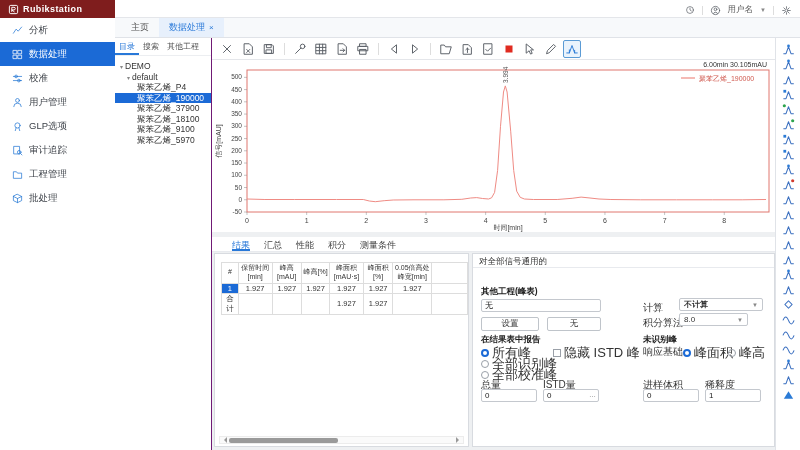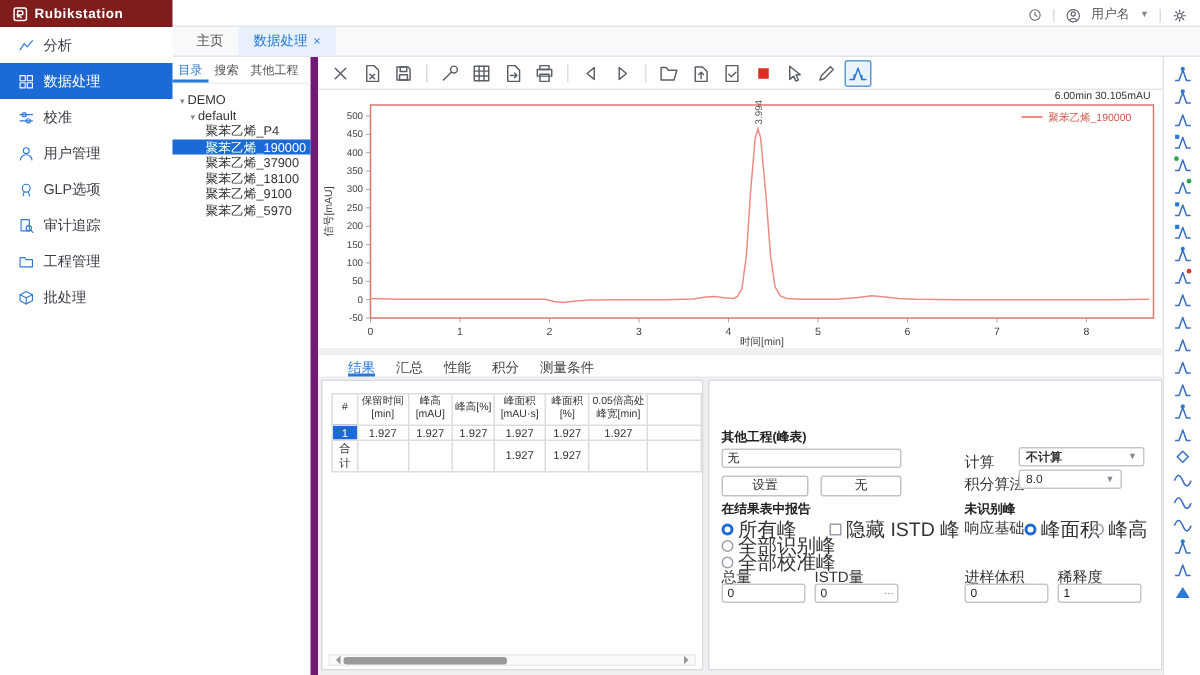--- a/index.html
+++ b/index.html
@@ -34,21 +34,21 @@
 
   
   #page-tabs { position:absolute; left:115px; top:18px; width:685px; height:20px;
     background:#f7f9fb; border-bottom:1px solid #e0e3e8; display:flex; align-items:stretch; padding-left:6px; }
   .page-tab { display:flex; align-items:center; gap:4px; padding:0 10px; font-size:9px; color:#555; }
   .page-tab.active { background:#e7f0fc; color:#2878d8; }
   .page-tab .x { font-size:8px; color:#2878d8; }
 
   
   #tree-panel { position:absolute; left:115px; top:38px; width:97px; height:412px;
-    background:#fff; border-right:5px solid #701a75; }
+    background:#fff; border-right:1px solid #701a75; }
   #tree-tabs { display:flex; height:18px; border-bottom:1px solid #eceef1; font-size:8px; }
   #tree-tabs .ttab { padding:3px 4px 0 4px; color:#555; }
   #tree-tabs .ttab.active { color:#2878d8; border-bottom:2px solid #2878d8; }
   .tnode { font-size:8.5px; height:10.5px; line-height:10.5px; white-space:nowrap; overflow:hidden; }
   .tnode .tw { color:#888; font-size:6px; margin-right:2px; }
   #tree-root { padding-left:5px; margin-top:5px; }
   #tree-folder { padding-left:12px; }
   .tleaf { padding-left:22px; font-size:8.5px; height:10.5px; line-height:10.5px;
     white-space:nowrap; overflow:hidden; cursor:pointer; }
   .tleaf.selected { background:#1b6ad6; color:#fff; }
@@ -549,20 +549,21 @@
     </tbody>
   </table>
   <div id="hscroll">
     <span class="sb-arrow left"></span>
     <span class="thumb"></span>
     <span class="sb-arrow right"></span>
   </div>
 </div>
 
 <div id="settings-panel">
+  <div class="panel-title">对全部信号通用的</div>
 
   <div class="sec-label" style="left:8px; top:32px;">其他工程(峰表)</div>
   <span class="inwrap" style="left:8px; top:45px; width:120px;">
     <input class="tinput" value="无" style="">
   </span>
   <div class="btn" style="left:8px; top:63px; width:58px;">设置</div>
   <div class="btn" style="left:74px; top:63px; width:54px;">无</div>
 
   <div class="fld-label" style="left:170px; top:47px;">计算</div>
   <div class="sel" style="left:206px; top:44px; width:84px;font-weight:bold;">

